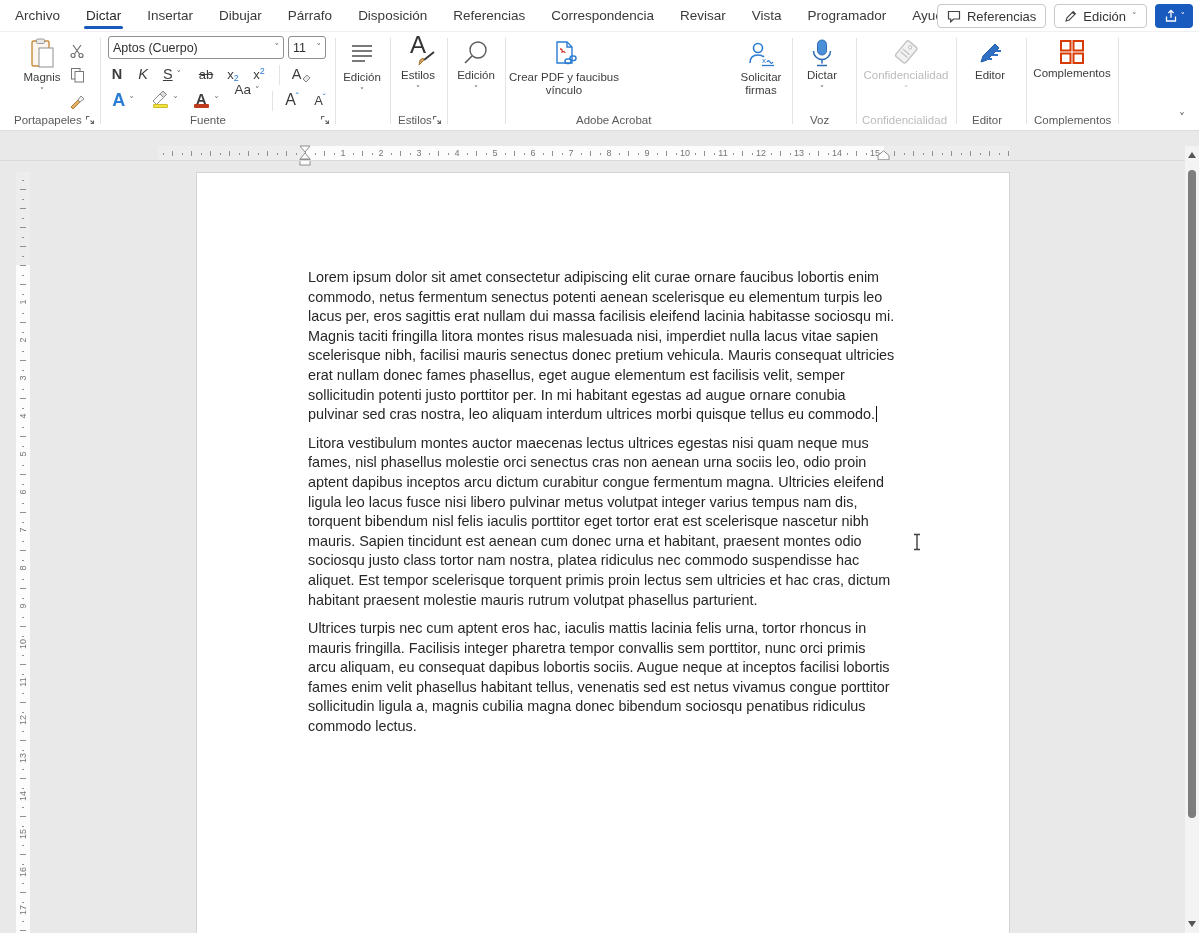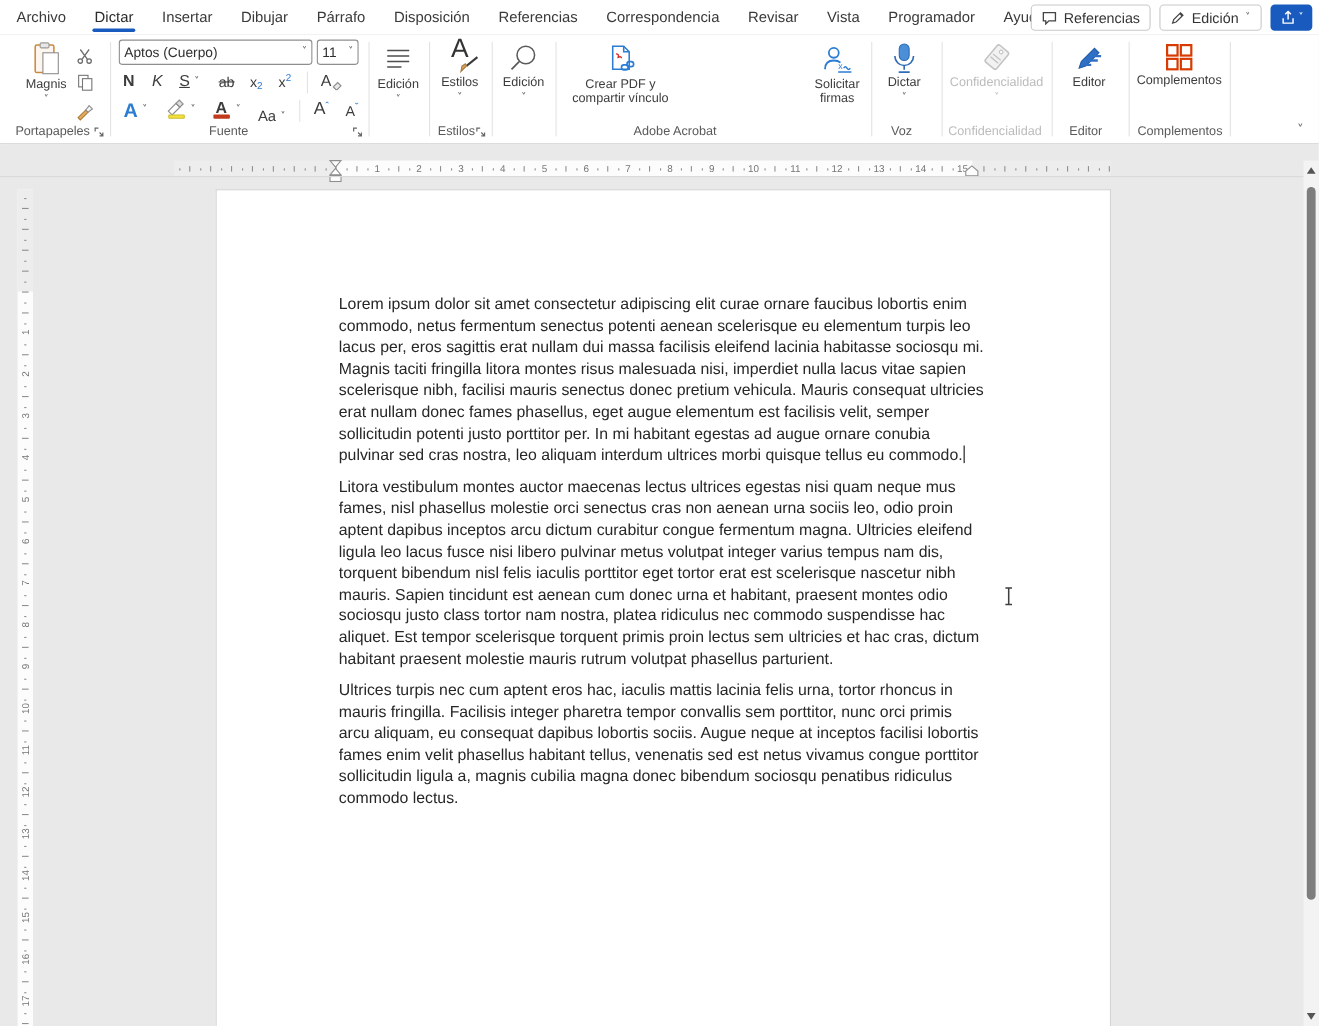--- a/index.html
+++ b/index.html
@@ -219,21 +219,21 @@
       </span>
       <span class="chev" style="margin-left:3px;">˅</span>
       </div>
     <div class="mini" style="left:188px;top:57px;width:34px;">
       <span style="position:relative;width:20px;height:20px;display:inline-block;text-align:center;">
         <span class="fmt" style="font-weight:bold;">A</span>
         <span class="colorbar" style="background:#c03b1d;"></span>
       </span>
       <span class="chev" style="margin-left:3px;">˅</span>
       </div>
-    <div class="mini" style="left:228px;top:63px;width:38px;">
+    <div class="mini" style="left:228px;top:47px;width:38px;">
       <span class="fmt" style="font-size:13.5px;">Aa</span>
       <span class="chev" style="margin-left:4px;">˅</span>
       </div>
     <div class="sep" style="left:272px;top:59px;height:20px;"></div>
     <div class="mini" style="left:280px;top:57px;width:24px;">
       <span class="fmt" style="font-size:16px;">A</span>
       <span style="font-size:9px;color:#2b7cd3;margin-bottom:9px;">ˆ</span>
       </div>
     <div class="mini" style="left:308px;top:57px;width:24px;">
       <span class="fmt" style="font-size:13px;">A</span>
@@ -296,21 +296,21 @@
         <svg width="30" height="30" viewBox="0 0 30 30">
           <path d="M8 2 h10 l5 5 v16 h-15 z" fill="#fff" stroke="#2b7cd3" stroke-width="1.4"></path>
           <path d="M18 2 v5 h5" fill="none" stroke="#2b7cd3" stroke-width="1.4"></path>
           <path d="M11 9 q3 0 2 3 q3-1 3 1" fill="none" stroke="#d93025" stroke-width="1.3"></path>
           <g stroke="#2b7cd3" stroke-width="1.5" fill="none">
               <rect x="16" y="19" width="6" height="4.5" rx="2.2"></rect>
               <rect x="21" y="16" width="6" height="4.5" rx="2.2"></rect>
             </g>
         </svg>
       </span>
-      <span>Crear PDF y compartir vínculo</span>
+      <span>Crear PDF y faucibus vínculo</span>
     </div>
     <div class="bigbtn" style="left:733px;top:8px;width:56px;">
       <span>
         <svg width="30" height="30" viewBox="0 0 30 30">
           <g fill="none" stroke="#2b7cd3" stroke-width="1.6">
               <circle cx="12" cy="8" r="4.5"></circle>
               <path d="M4 23 q0-8 8-8 q4 0 6 2"></path>
             </g>
           <text x="16" y="23" font-size="8" fill="#2b7cd3" font-family="Liberation Sans,sans-serif">x</text>
           <path d="M21 22 q1.5-2.5 3 0 q1.5 2.5 3 0" fill="none" stroke="#2b7cd3" stroke-width="1.3"></path>

